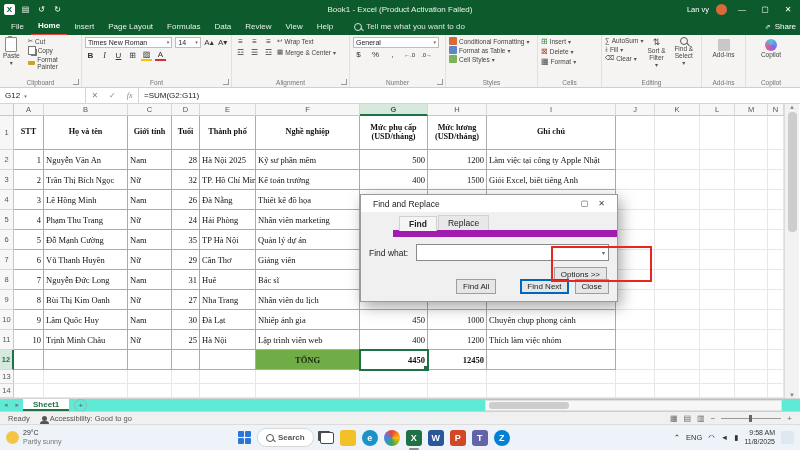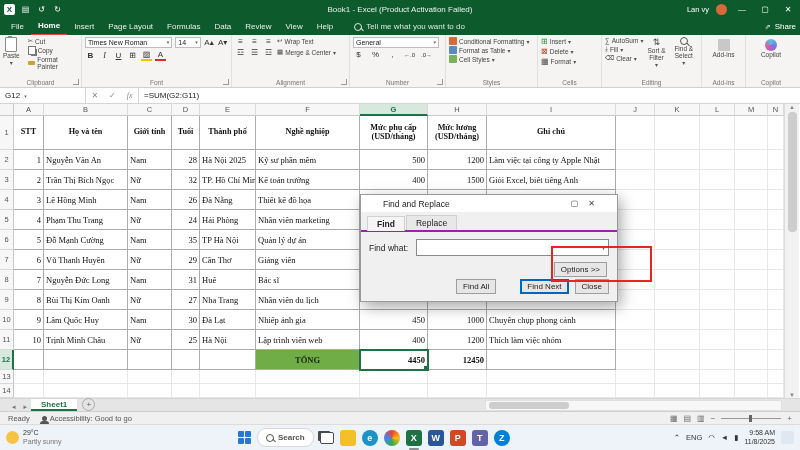--- a/index.html
+++ b/index.html
@@ -75,37 +75,37 @@
   .sel:after{content:"";position:absolute;right:-2px;bottom:-2px;width:4px;height:4px;background:#1e7145;border:1px solid #fff;}
 
   
   .vscroll{position:absolute;top:104px;left:784px;width:15px;height:294px;background:#f2f2f2;border-left:1px solid #dcdcdc;
            display:flex;flex-direction:column;align-items:center;justify-content:space-between;font-size:6px;color:#888;box-sizing:border-box;}
   .vthumb{width:9px;height:120px;background:#cdcdcd;border-radius:4px;margin-top:2px;}
 
   
   .dialog{position:absolute;left:360px;top:194px;width:258px;height:108px;background:#f0f0f0;
           border:1px solid #9a9a9a;box-shadow:3px 5px 14px rgba(0,0,0,.35);font-size:8.5px;z-index:10;box-sizing:border-box;}
-  .dtitle{height:17px;background:#fff;display:flex;align-items:center;padding:0 22px;box-sizing:border-box;}
+  .dtitle{height:17px;background:#fff;display:flex;align-items:center;padding:0 12px;box-sizing:border-box;}
   .dctl{margin-left:auto;display:flex;gap:10px;color:#444;font-size:8px;}
-  .dtabs{display:flex;padding:3px 6px 0 6px;border-bottom:2px solid #a21caf;}
+  .dtabs{display:flex;padding:3px 6px 0 6px;border-bottom:7px solid #a21caf;margin-left:32px;}
   .dtab{padding:2px 9px;border:1px solid #d0d0d0;border-bottom:none;background:#e8e8e8;margin-right:1px;}
   .dtab.active{background:#f5f5f5;position:relative;top:1px;font-weight:bold;}
   .drow{display:flex;align-items:center;padding:7px 8px 0 8px;}
   .dcombo{flex:1;margin-left:8px;height:15px;background:#fff;border:1px solid #8a8a8a;display:flex;align-items:center;
           justify-content:flex-end;padding-right:3px;color:#666;font-size:6px;}
   .dbtn{background:#e6e6e6;border:1px solid #9e9e9e;font-size:8px;padding:2px 6px;color:#222;}
   .dbtn.focus{border:2px solid #0067c0;padding:1px 5px;margin-left:18px;}
   .optwrap{display:flex;justify-content:flex-end;padding:6px 10px 0 0;}
   .dfoot{position:absolute;bottom:7px;right:8px;display:flex;gap:6px;}
   .annot{position:absolute;left:551px;top:246px;width:97px;height:32px;border:2.5px solid #e8251f;z-index:20;}
 
   
-  .sheetbar{position:absolute;top:398px;left:0;right:0;height:13px;background:#e5e5e5;border-top:1px solid #d5d5d5;
-            display:flex;align-items:flex-end;font-size:8px;color:#555;box-sizing:border-box;padding-left:8px;}
+  .sheetbar{position:absolute;top:398px;left:0;right:0;height:13px;background:#5eead4;border-top:1px solid #d5d5d5;
+            display:flex;align-items:center;font-size:8px;color:#555;box-sizing:border-box;}
   .snav{padding:0 4px;font-size:7px;color:#777;}
   .stab{background:#fff;color:#1e7145;font-weight:bold;padding:0 10px;height:12px;line-height:12px;
         border-bottom:2px solid #1e7145;box-sizing:border-box;}
   .addsheet{width:11px;height:11px;border:1px solid #aaa;border-radius:50%;display:flex;align-items:center;
             justify-content:center;margin-left:5px;font-size:8px;color:#555;}
   .hscroll{position:absolute;right:18px;width:295px;height:9px;background:#f7f7f7;border:1px solid #e0e0e0;
            display:flex;align-items:center;}
   .hthumb{width:80px;height:7px;background:#cdcdcd;border-radius:3px;margin-left:3px;}
 
   

